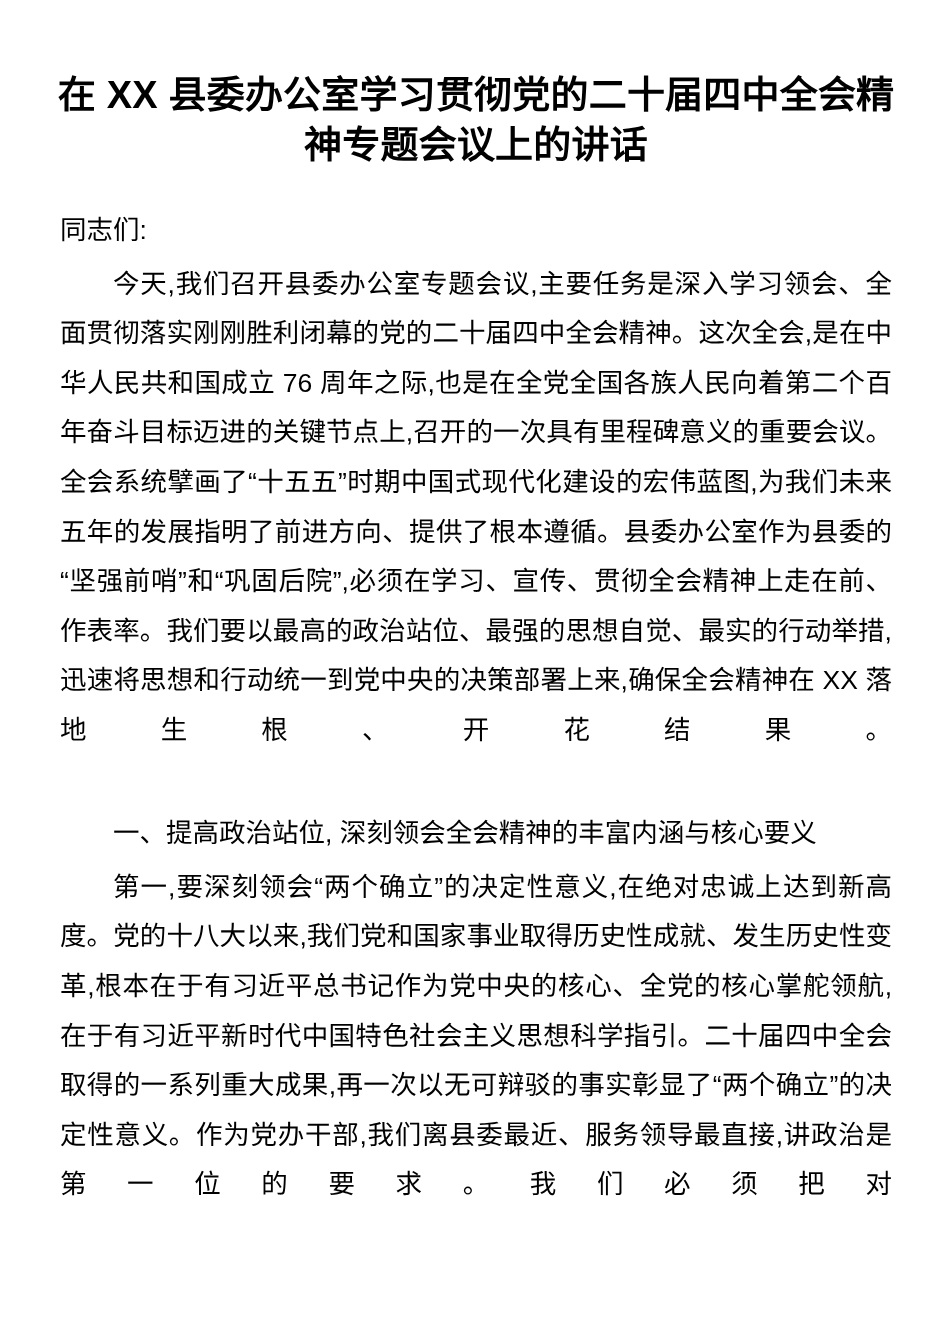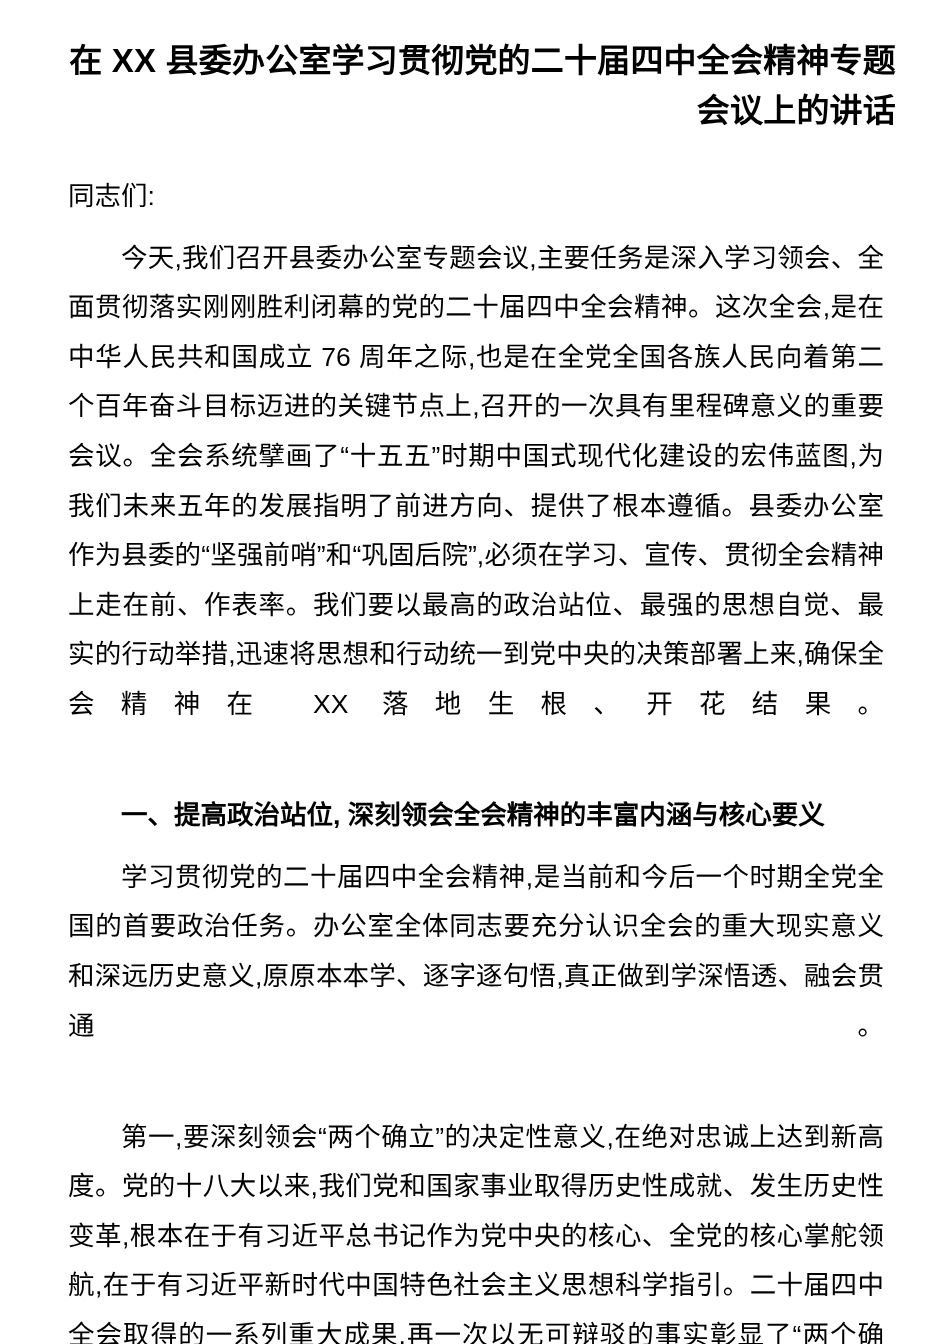--- a/index.html
+++ b/index.html
@@ -23,53 +23,52 @@
   .page-body {
     position: absolute;
     left: 56px;
     top: 0;
     width: 840px;
   }
 
   
   .doc-title {
     margin: 0;
-    padding-top: 36px;
-    font-size: 33px;
+    padding-top: 70px;
+    font-size: 38px;
     font-weight: 700;
     line-height: 50px;
-    text-align: right;
+    text-align: center;
     letter-spacing: 0.2px;
     color: #000000;
     word-break: break-all;
   }
 
   
   .body-block {
     margin-top: 36px;
   }
 
   p.para {
-    margin: 12px;
+    margin: 4px;
     font-size: 26.5px;
     line-height: 49.6px;
     text-align: justify;
     text-justify: inter-ideograph;
     word-break: break-all;
     letter-spacing: 0px;
     color: #000000;
   }
 
   p.para.indent {
     text-indent: 2em;
   }
 
   p.para.heading {
     text-indent: 2em;
-    font-weight: bold;
   }
 
   
   p.para::after {
     content: "";
     display: inline-block;
     width: 100%;
   }
   p.para.nostretch::after { content: none; }
 </style>
@@ -83,19 +82,18 @@
 
     <div class="body-block">
 
       <p class="para nostretch">同志们:</p>
 
       <p class="para indent">今天,我们召开县委办公室专题会议,主要任务是深入学习领会、全面贯彻落实刚刚胜利闭幕的党的二十届四中全会精神。这次全会,是在中华人民共和国成立 76 周年之际,也是在全党全国各族人民向着第二个百年奋斗目标迈进的关键节点上,召开的一次具有里程碑意义的重要会议。全会系统擘画了“十五五”时期中国式现代化建设的宏伟蓝图,为我们未来五年的发展指明了前进方向、提供了根本遵循。县委办公室作为县委的“坚强前哨”和“巩固后院”,必须在学习、宣传、贯彻全会精神上走在前、作表率。我们要以最高的政治站位、最强的思想自觉、最实的行动举措,迅速将思想和行动统一到党中央的决策部署上来,确保全会精神在 XX 落地生根、开花结果。</p>
 
 
       <p class="para heading nostretch">一、提高政治站位, 深刻领会全会精神的丰富内涵与核心要义</p>
 
-      <p class="para indent">学习贯彻党的二十届四中全会精神,是当前和今后一个时期全党全国的首要政治任务。办公室全体同志要充分认识全会的重大现实意义和深远历史意义,原原本本学、逐字逐句悟,真正做到学深悟透、融会贯通。</p>
 
       <p class="para indent">第一,要深刻领会“两个确立”的决定性意义,在绝对忠诚上达到新高度。党的十八大以来,我们党和国家事业取得历史性成就、发生历史性变革,根本在于有习近平总书记作为党中央的核心、全党的核心掌舵领航,在于有习近平新时代中国特色社会主义思想科学指引。二十届四中全会取得的一系列重大成果,再一次以无可辩驳的事实彰显了“两个确立”的决定性意义。作为党办干部,我们离县委最近、服务领导最直接,讲政治是第一位的要求。我们必须把对</p>
 
     </div>
   </div>
 </div>
 
 </body></html>

